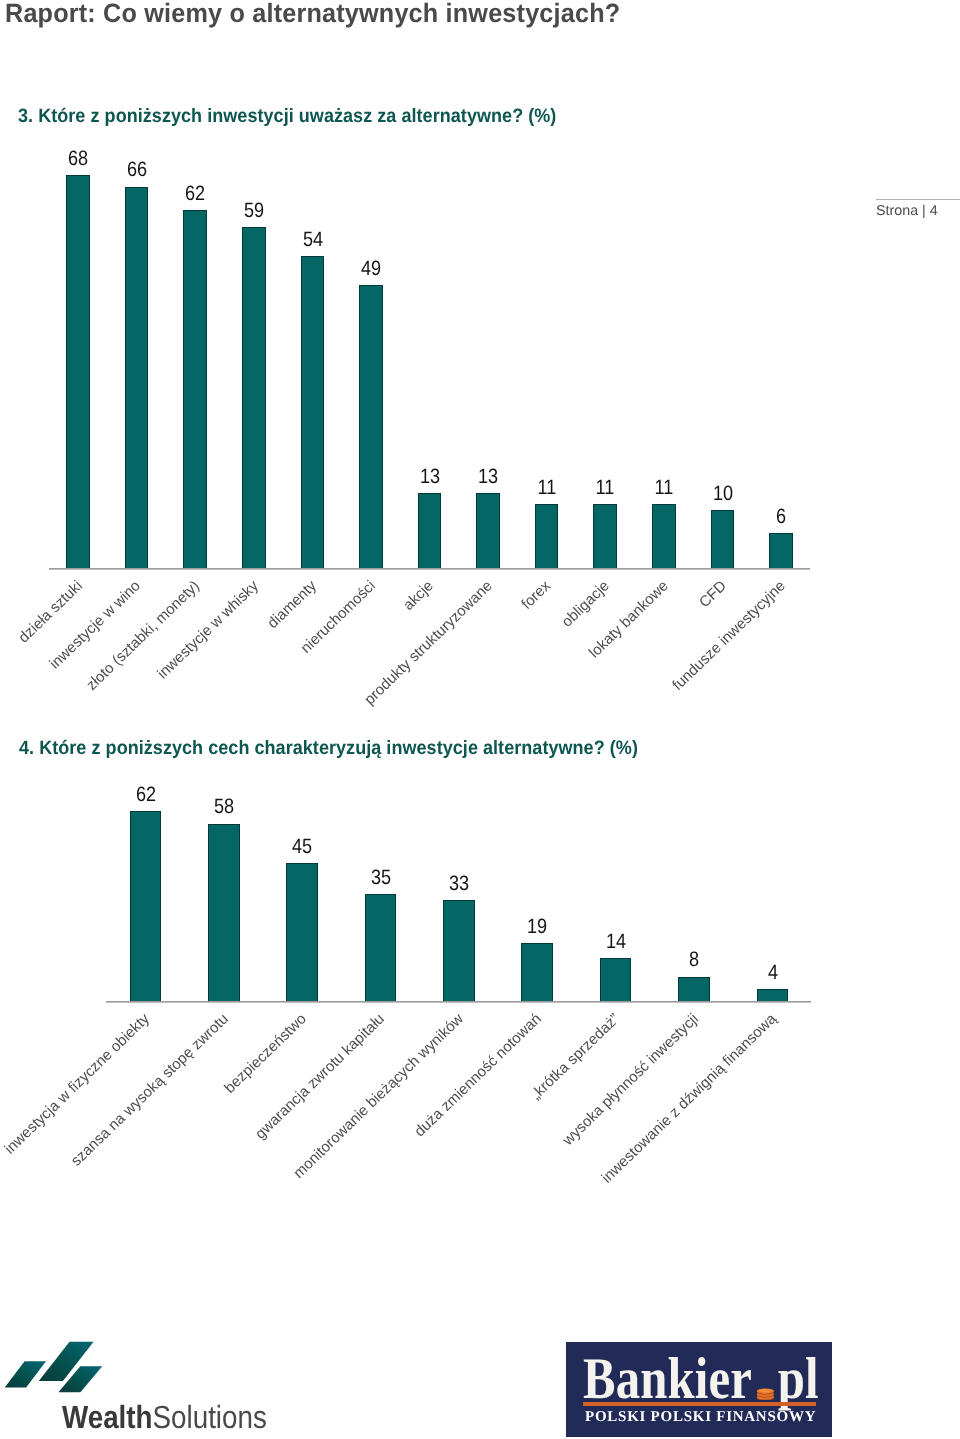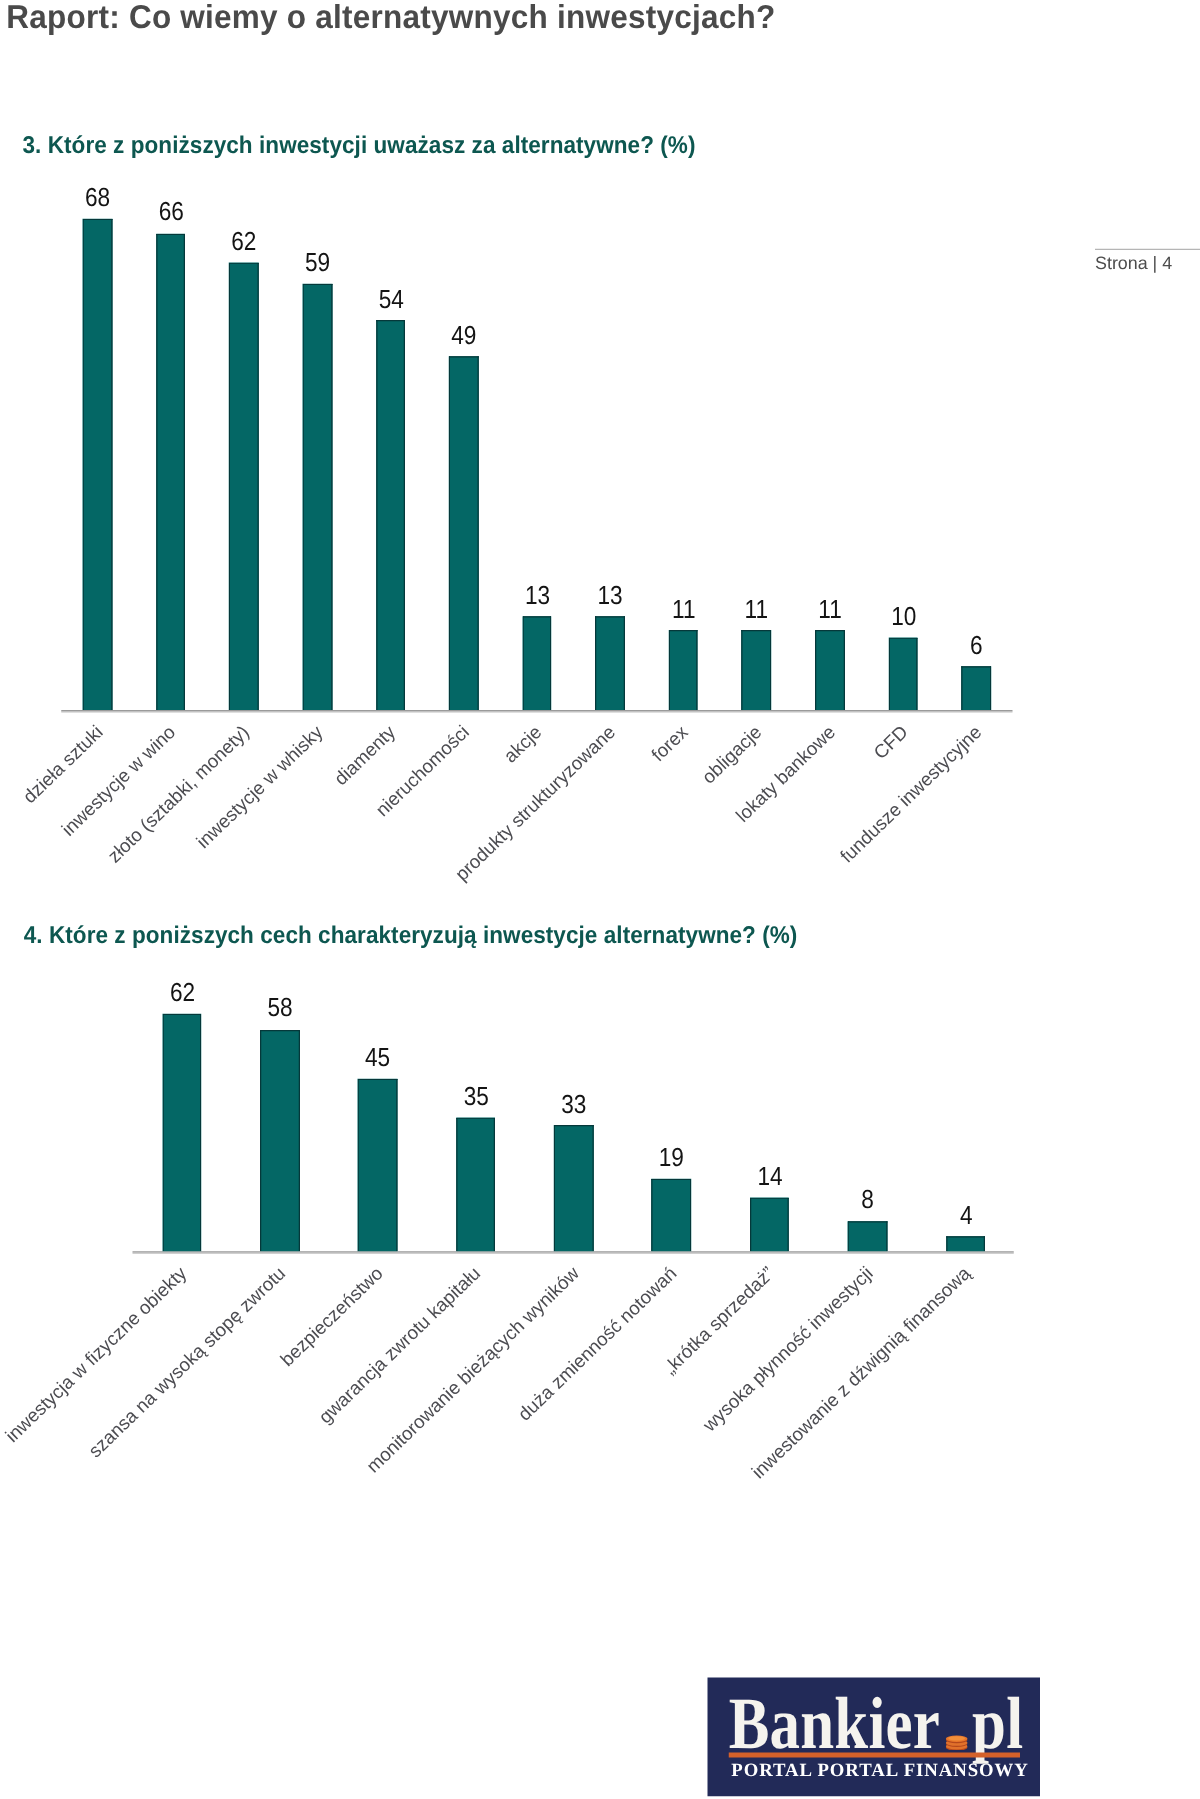--- a/index.html
+++ b/index.html
@@ -142,29 +142,44 @@
       <div class="dlabel" style="font-size: 20.8px; left: 585.783px; width: 60px; top: 932.052px;">14</div>
       <div class="clabel" style="font-size: 15px; left: 617.383px; top: 1007.5px; transform: translate(-100%, 0px) rotate(-44deg);">„krótka sprzedaż”</div>
       <div class="bar" style="left: 678.15px; width: 31.6px; top: 976.52px; height: 24.48px;"></div>
       <div class="dlabel" style="font-size: 20.8px; left: 664.15px; width: 60px; top: 950.412px;">8</div>
       <div class="clabel" style="font-size: 15px; left: 695.75px; top: 1007.5px; transform: translate(-100%, 0px) rotate(-44deg);">wysoka płynność inwestycji</div>
       <div class="bar" style="left: 756.517px; width: 31.6px; top: 988.76px; height: 12.24px;"></div>
       <div class="dlabel" style="font-size: 20.8px; left: 742.517px; width: 60px; top: 962.652px;">4</div>
       <div class="clabel" style="font-size: 15px; left: 774.117px; top: 1007.5px; transform: translate(-100%, 0px) rotate(-44deg);">inwestowanie z dźwignią finansową</div>
     </div>
 
+  <div id="ws-logo">
+    <svg width="300" height="103" viewBox="0 0 300 103">
+      <defs>
+        <linearGradient id="wsg" x1="0" y1="1" x2="1" y2="0">
+          <stop offset="0" stop-color="#0a3a39"></stop>
+          <stop offset="0.5" stop-color="#045250"></stop>
+          <stop offset="1" stop-color="#046673"></stop>
+        </linearGradient>
+      </defs>
+      <polygon points="4.7,51.6 24.6,25.3 46.0,25.3 26.1,51.6" fill="url(#wsg)"></polygon>
+      <polygon points="38.8,44.9 69.5,5.8 93.6,5.8 62.9,44.9" fill="url(#wsg)"></polygon>
+      <polygon points="58.4,56.2 80.3,30.2 102.3,30.2 80.4,56.2" fill="url(#wsg)"></polygon>
+    </svg>
+    <div id="ws-word"><span id="ws-bold">Wealth</span><span id="ws-light">Solutions</span></div>
+  </div>
 
   <div id="bankier-logo">
     <div id="bk-word"><span>Bankier</span><span id="bk-coins">
         <svg width="21.5" height="12.5" viewBox="0 0 17 12" preserveAspectRatio="none">
           <ellipse cx="8.5" cy="9.6" rx="8.3" ry="2.4" fill="#b5481c"></ellipse>
           <ellipse cx="8.5" cy="8.7" rx="8.3" ry="2.4" fill="#e1712b"></ellipse>
           <ellipse cx="8.5" cy="6.8" rx="8.3" ry="2.4" fill="#b5481c"></ellipse>
           <ellipse cx="8.5" cy="5.9" rx="8.3" ry="2.4" fill="#e1712b"></ellipse>
           <ellipse cx="8.5" cy="3.8" rx="8.3" ry="2.5" fill="#b5481c"></ellipse>
           <ellipse cx="8.5" cy="2.9" rx="8.3" ry="2.5" fill="#e8762a"></ellipse>
           <ellipse cx="8.5" cy="2.6" rx="6.4" ry="1.7" fill="#f28f3a"></ellipse>
         </svg></span><span id="bk-tld">pl</span></div>
     <div id="bk-rule"></div>
-    <div id="bk-tag">PORTAL PORTAL FINANSOWY</div>
+    <div id="bk-tag">POLSKI POLSKI FINANSOWY</div>
   </div>
 
 </div>
 
 </body></html>

